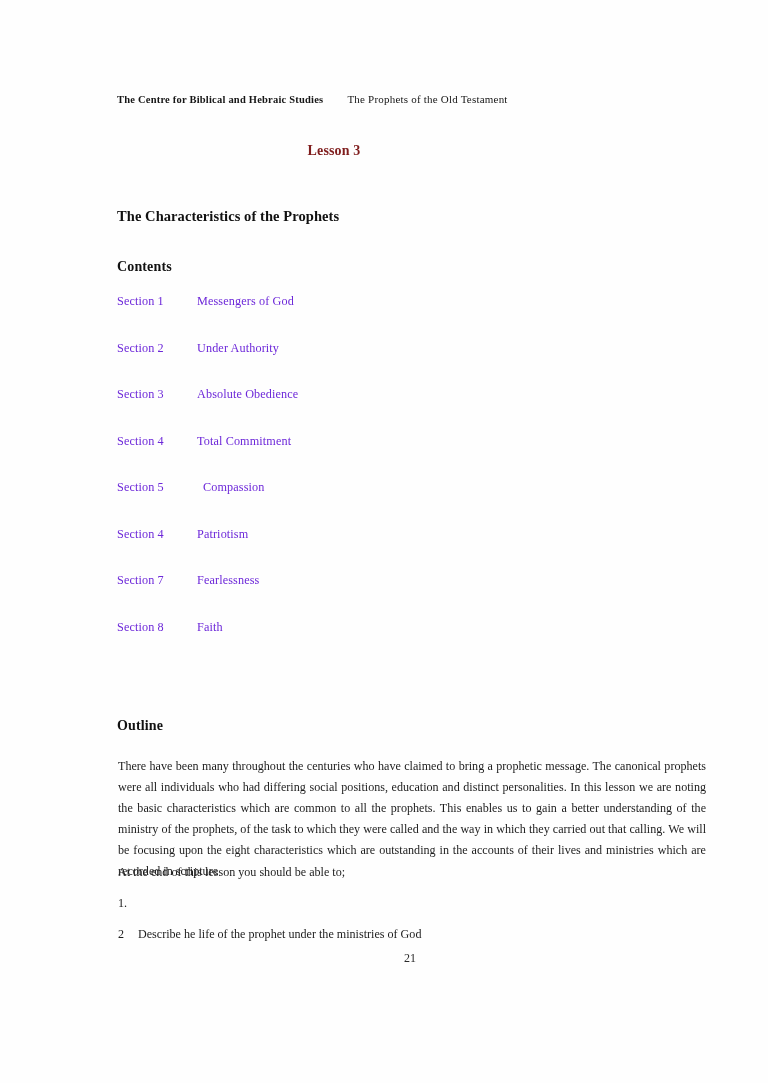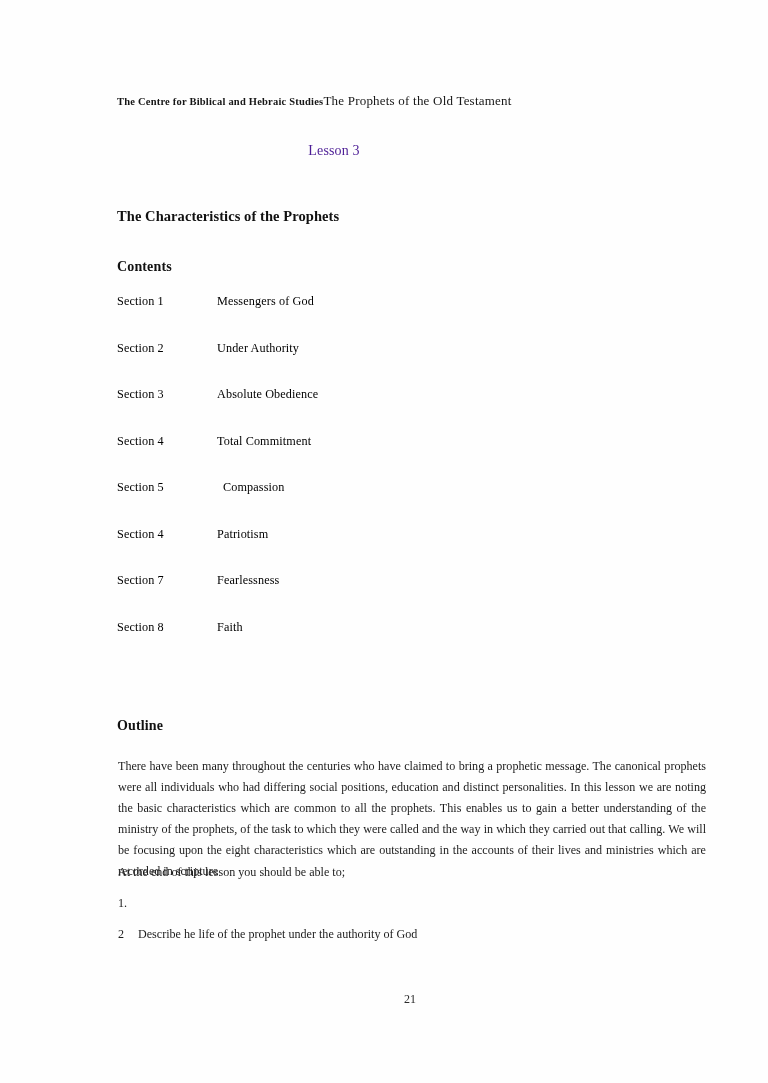--- a/index.html
+++ b/index.html
@@ -35,36 +35,37 @@
     display: flex;
     justify-content: flex-start;
     align-items: baseline;
     font-size: 10.5px;
     font-weight: bold;
     letter-spacing: 0.02em;
     color: #161616;
   }
   .running-header .rh-right {
     font-weight: normal;
-    font-size: 13px;
+    font-size: 11px;
+    margin-left: 24px;
   }
 
   
   .lesson-title {
     position: absolute;
     left: 0;
     top: 143px;
     width: 616px;
     text-align: center;
     font-size: 14px;
-    font-weight: normal;
+    font-weight: bold;
     letter-spacing: 0.01em;
     padding-left: 52px;
     box-sizing: border-box;
-    color: #4c1d95;
+    color: #7f1d1d;
   }
 
   
   .doc-title {
     position: absolute;
     left: 117px;
     top: 208px;
     font-size: 14.5px;
     font-weight: bold;
     letter-spacing: 0.005em;
@@ -86,22 +87,21 @@
     position: absolute;
     left: 117px;
     top: 294px;
     width: 470px;
   }
   .contents-row {
     display: flex;
     align-items: baseline;
     height: 46.5px;
     font-size: 12.2px;
-    color: #000000;
-    gap: 20px;
+    color: #6d28d9;
   }
   .contents-row .sec-label {
     width: 80px;
     flex: 0 0 80px;
     letter-spacing: 0.01em;
   }
   .contents-row .sec-name {
     letter-spacing: 0.01em;
   }
   .contents-row.indented .sec-name {
@@ -159,21 +159,21 @@
     flex: 0 0 20px;
   }
   .objective-row .obj-text {
     white-space: pre;
   }
 
   
   .page-number {
     position: absolute;
     left: 0;
-    top: 992px;
+    top: 951px;
     width: 768px;
     text-align: center;
     padding-left: 52px;
     box-sizing: border-box;
     font-size: 12px;
     color: #2a2a2a;
   }
 </style>
 </head>
 <body>
@@ -231,19 +231,19 @@
   <div class="outline-body">There have been many throughout the centuries who have claimed to bring a prophetic message.  The canonical prophets were all individuals who had differing social positions, education and distinct personalities. In this lesson we are noting the basic characteristics which are common to all the prophets.  This enables us to gain a better understanding of the ministry of the prophets, of the task to which they were called and the way in which they carried out that calling.  We will be focusing upon the eight characteristics which are outstanding in the accounts of their lives and ministries which are recorded in scripture</div>
 
   <div class="lead-in">At the end of this lesson you should be able to;</div>
 
   <div class="objectives">
     <div class="objective-row">
       <span class="obj-num">1.</span>
     </div>
     <div class="objective-row">
       <span class="obj-num">2</span>
-      <span class="obj-text">Describe he life of the prophet under the authority of God</span>
+      <span class="obj-text">Describe he life of the prophet under the ministries of God</span>
     </div>
   </div>
 
   <div class="page-number">21</div>
 
 </div>
 
 </body></html>

